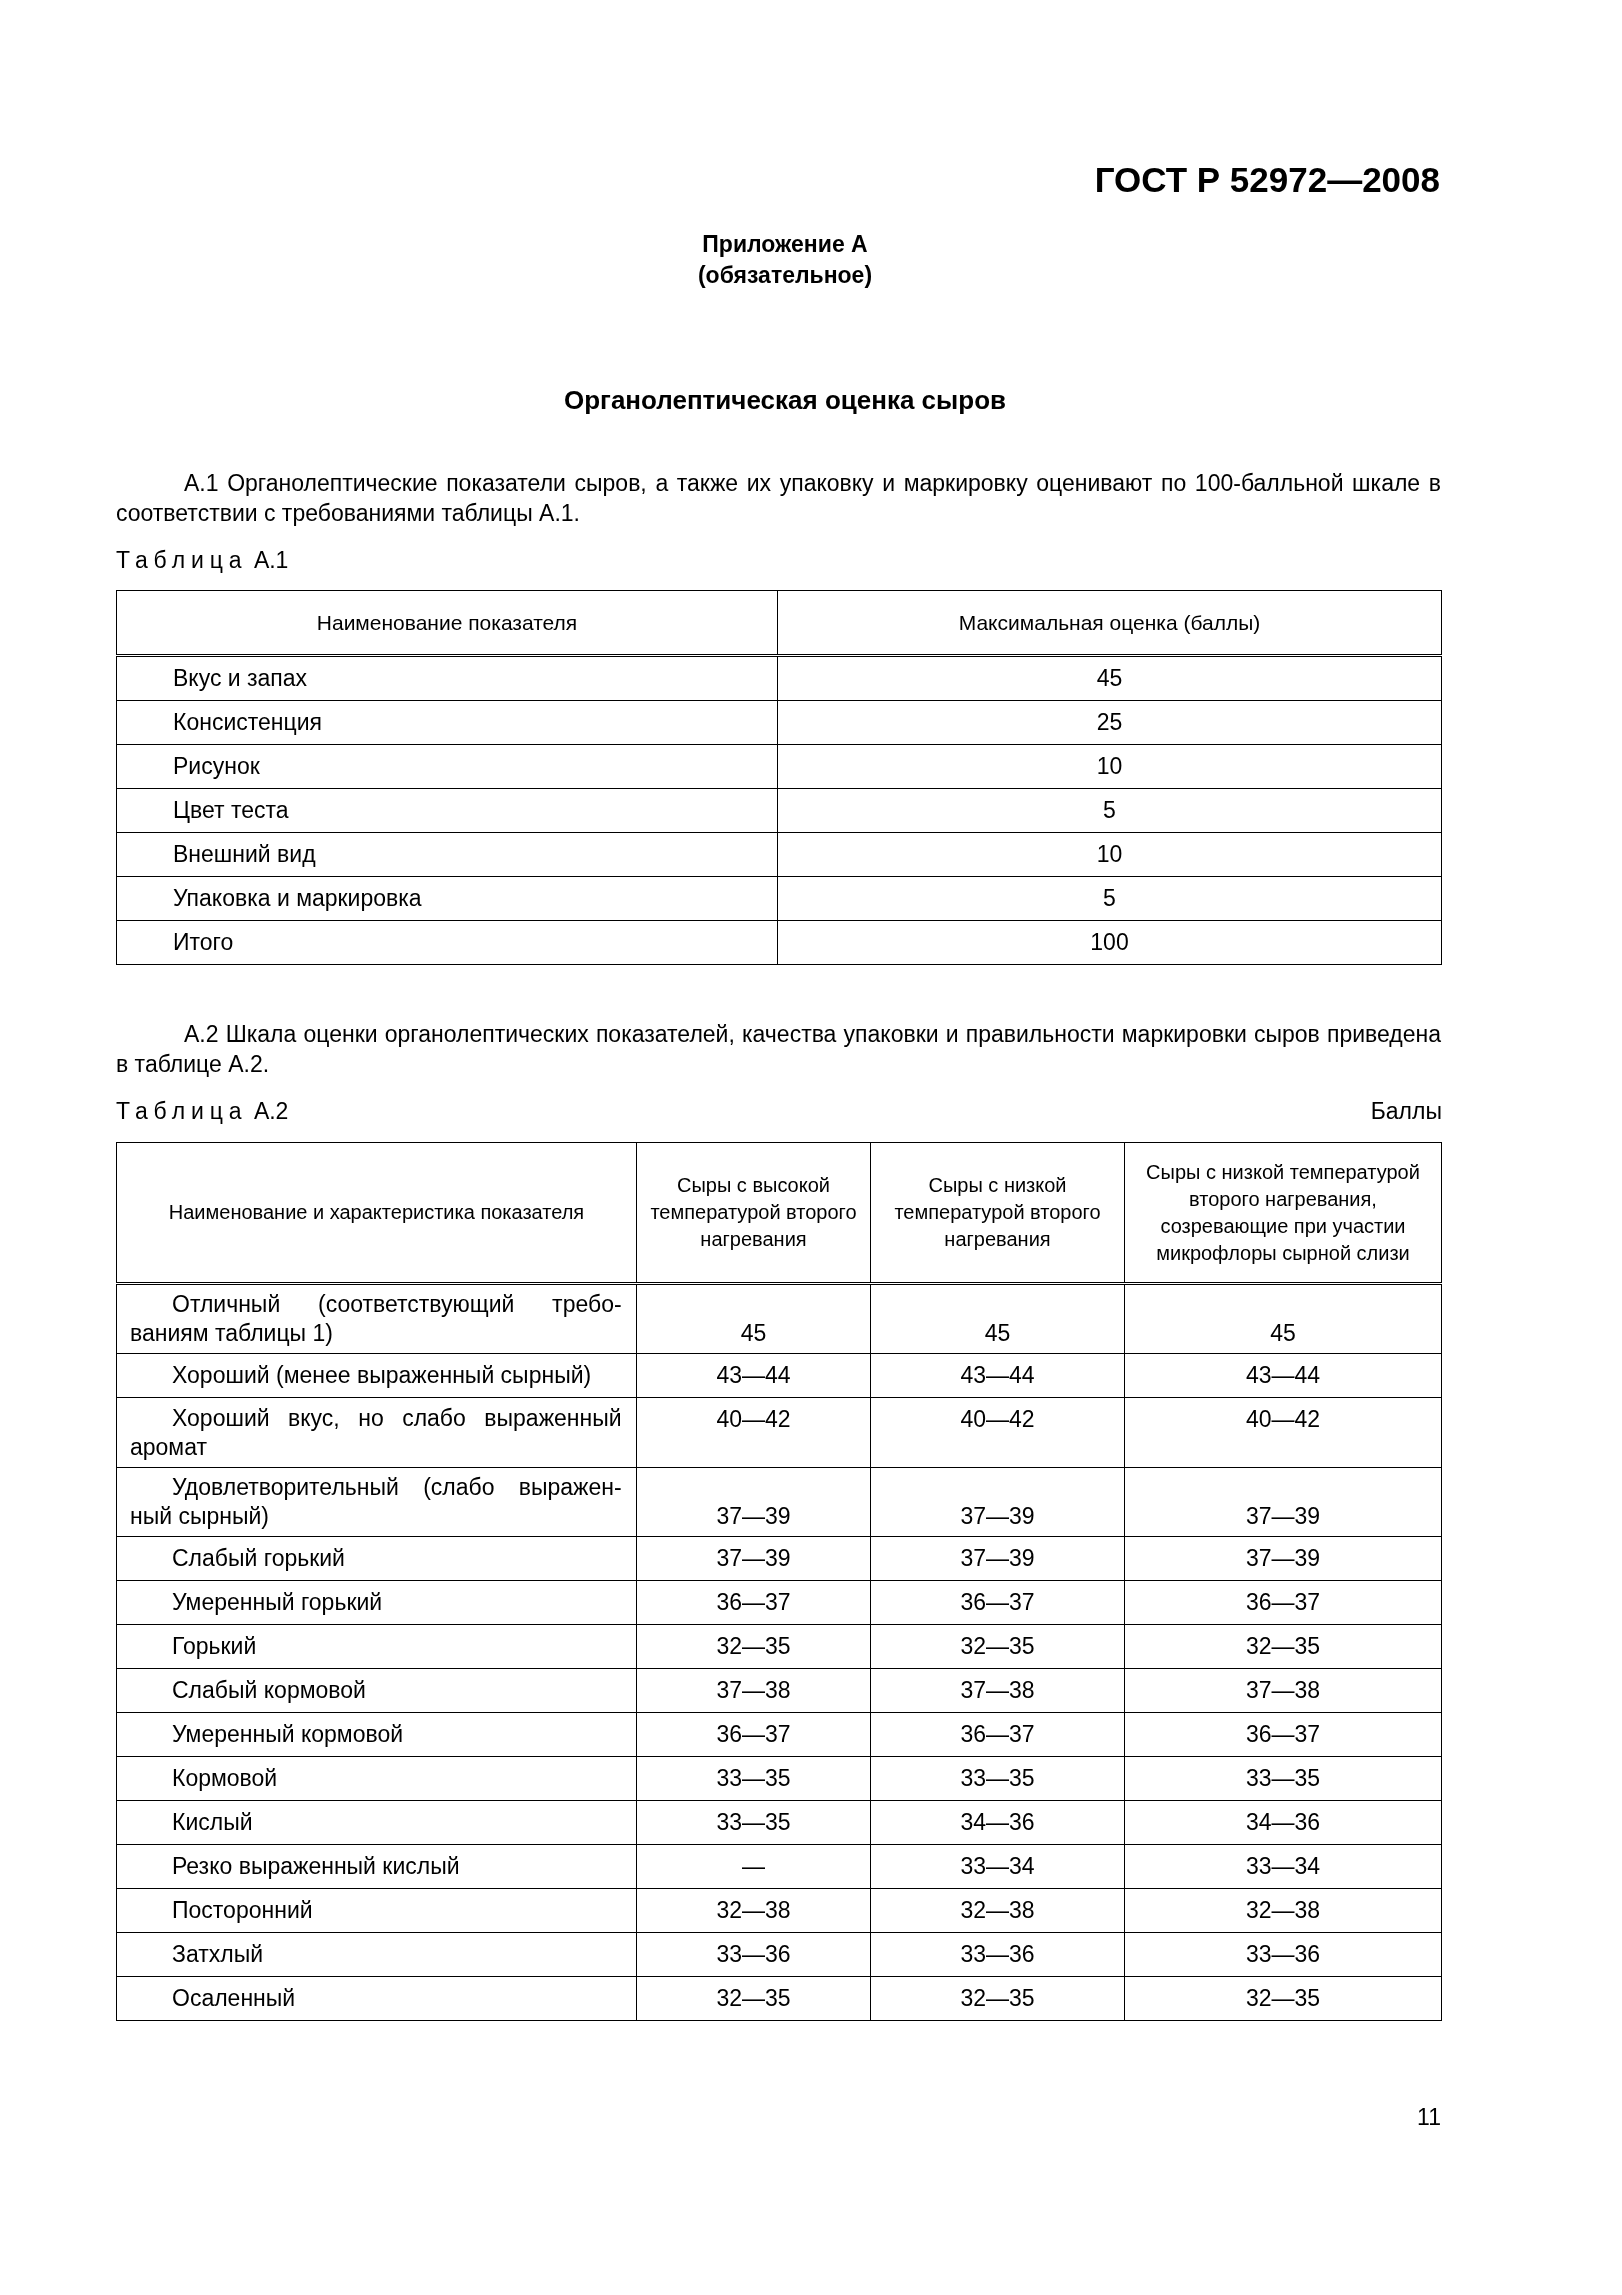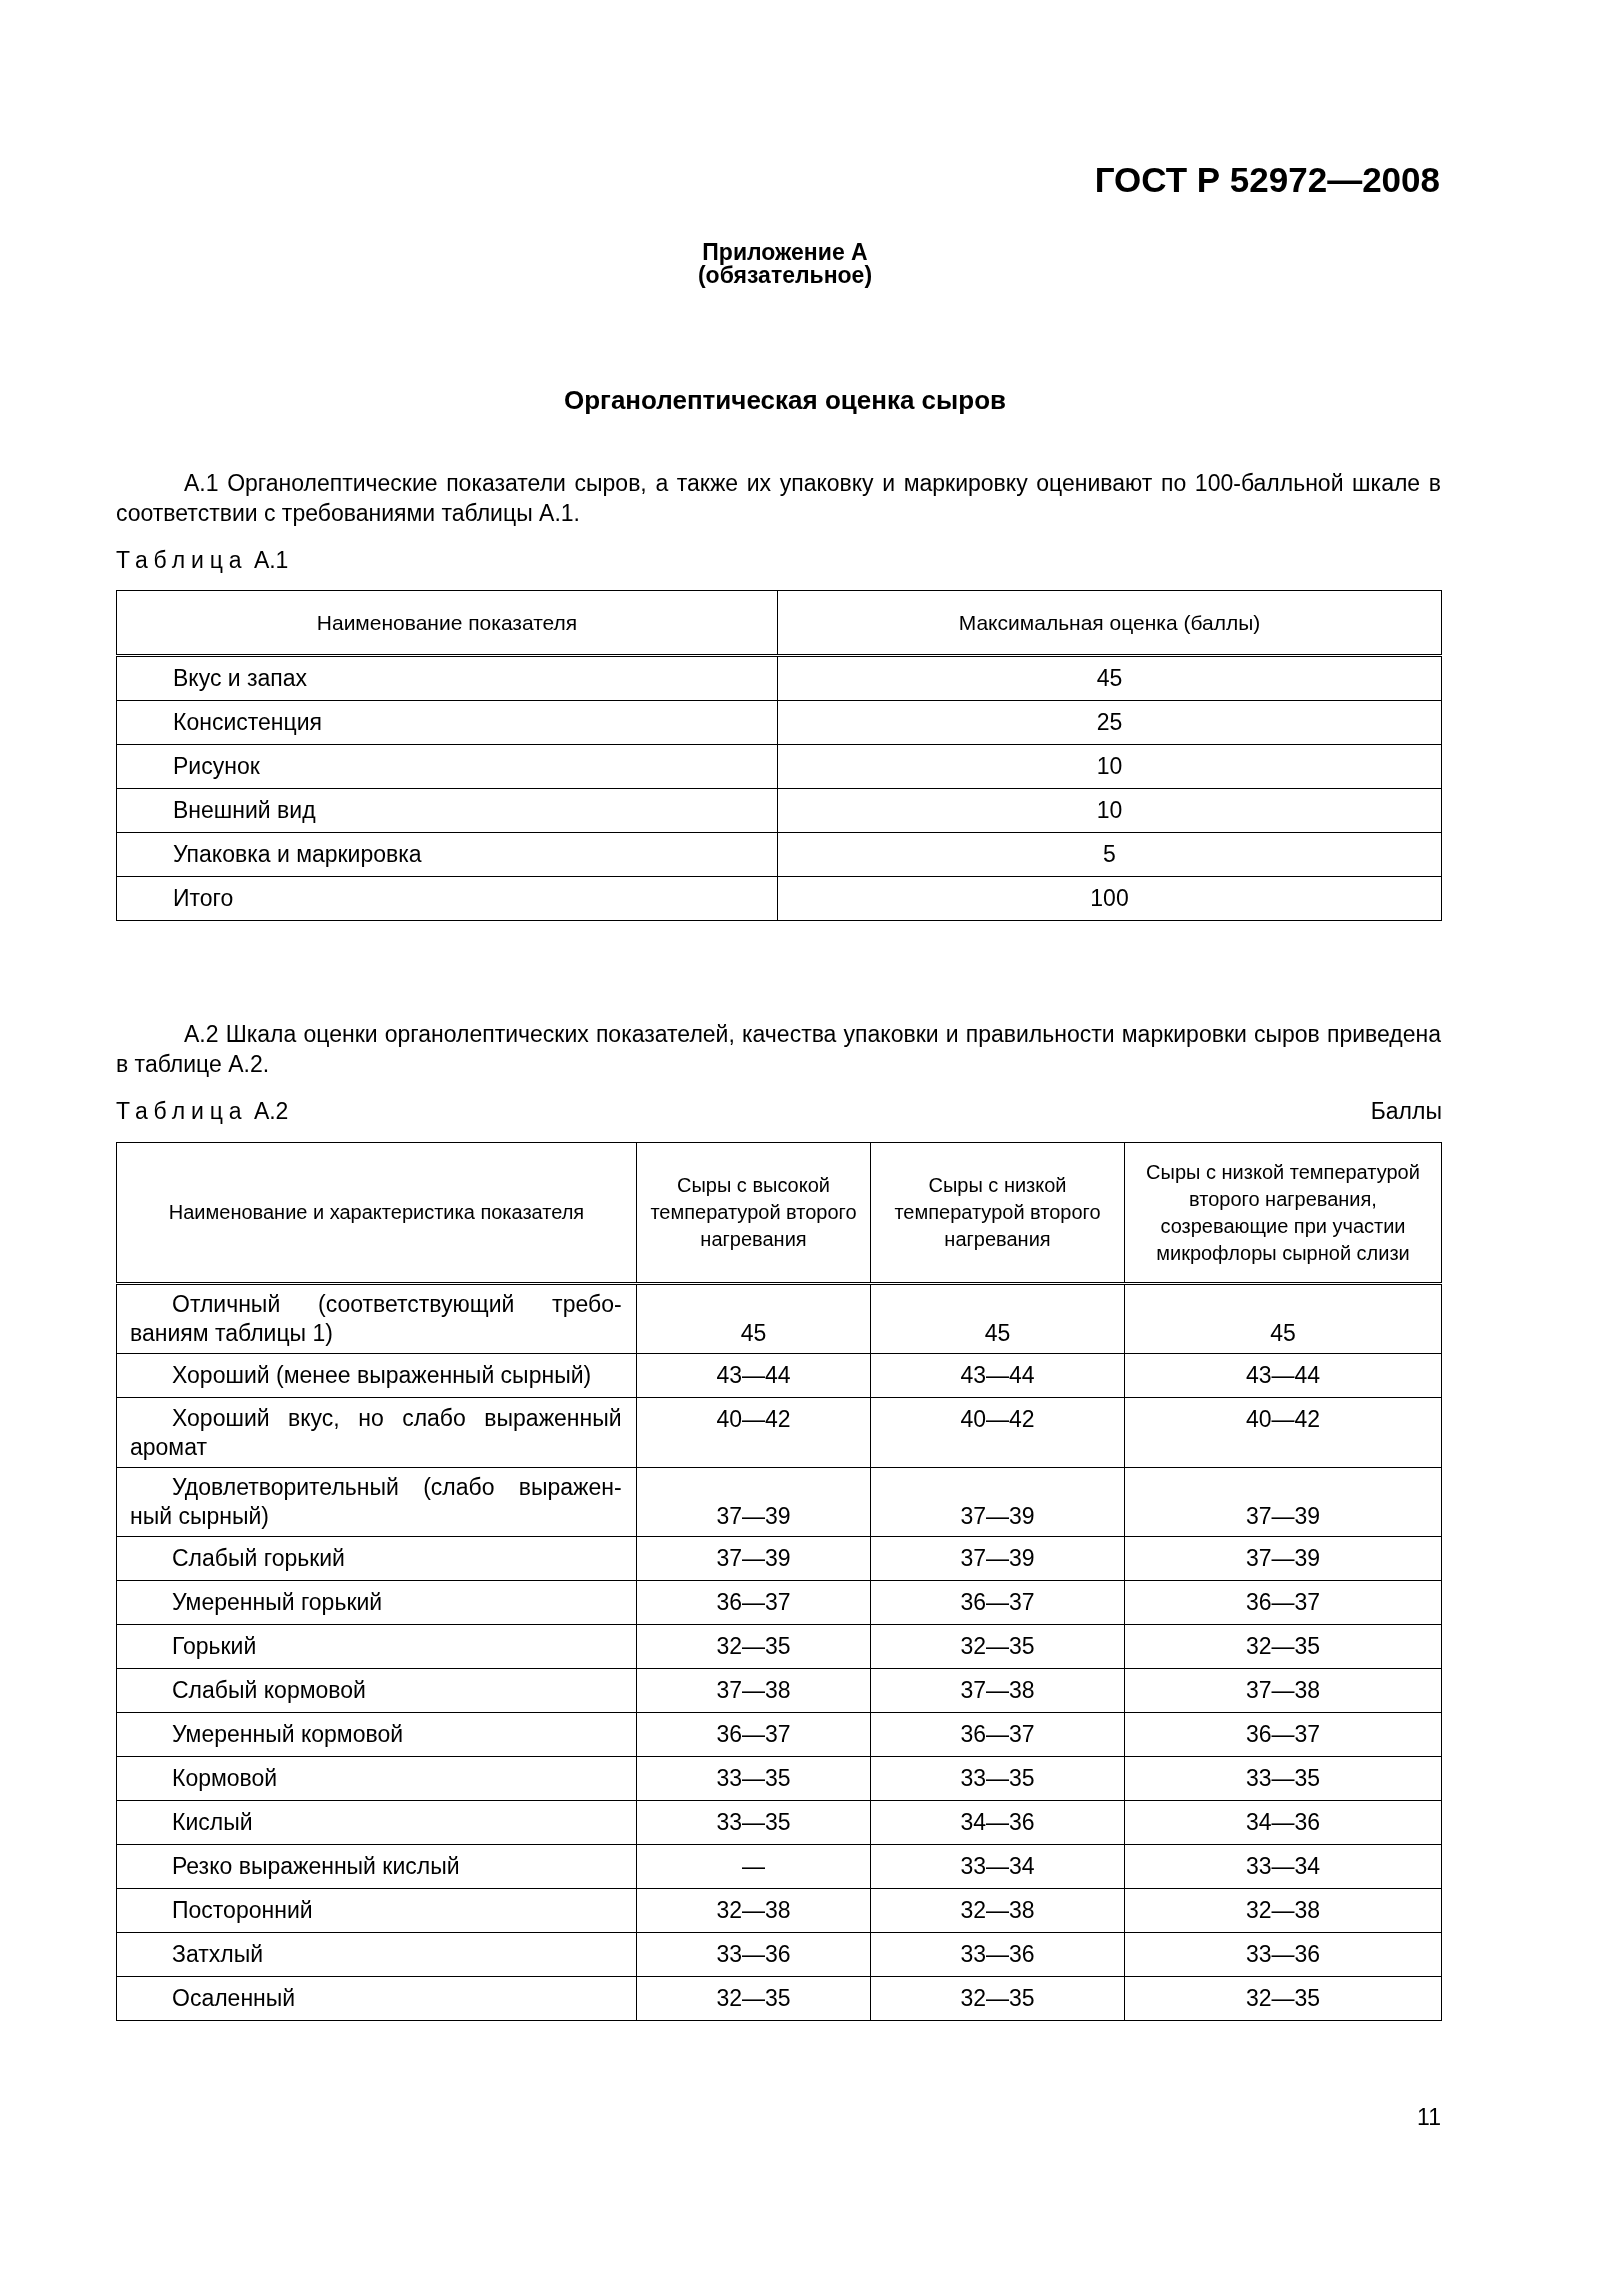--- a/index.html
+++ b/index.html
@@ -1,21 +1,21 @@
 <!DOCTYPE html>
 <html style="font-size:10.5px"><head>
 <meta charset="utf-8">
 <style>
   html, body { margin: 0; padding: 0; background: #ffffff; }
   body { width: 1623px; height: 2295px; position: relative; overflow: hidden;
          font-family: "Liberation Sans", sans-serif; color: #000; }
   .abs { position: absolute; }
   .doc-code { right: 183px; top: 160px; font-size: 35px; font-weight: bold; }
   .appendix { left: 0; width: 1570px; text-align: center; font-size: 23px; font-weight: bold; }
-  .appendix.l1 { top: 239px; text-align: center; }
+  .appendix.l1 { top: 231px; text-align: center; }
   .appendix.l2 { top: 262px; }
   .title { left: 0; width: 1570px; text-align: center; top: 385px; font-size: 26px; font-weight: bold; }
   .para { left: 116px; width: 1325px; font-size: 23px; line-height: 30px; text-align: justify; margin-top: 11px; }
   .para .indent { display: inline-block; width: 68px; }
   .para1 { top: 457px; }
   .para2 { top: 1008px; }
   .cap { font-size: 23px; letter-spacing: 0; }
   .cap .sp { letter-spacing: 5.9px; }
   .cap1 { left: 116px; top: 547px; }
   .cap2 { left: 116px; top: 1098px; }
@@ -75,20 +75,24 @@
       </tr>
     <tr>
         <td class="name">Консистенция</td>
         <td class="val">25</td>
       </tr>
     <tr>
         <td class="name">Рисунок</td>
         <td class="val">10</td>
       </tr>
     <tr>
+        <td class="name">Цвет теста</td>
+        <td class="val">5</td>
+      </tr>
+    <tr>
         <td class="name">Внешний вид</td>
         <td class="val">10</td>
       </tr>
     <tr>
         <td class="name">Упаковка и маркировка</td>
         <td class="val">5</td>
       </tr>
     <tr>
         <td class="name">Итого</td>
         <td class="val">100</td>

